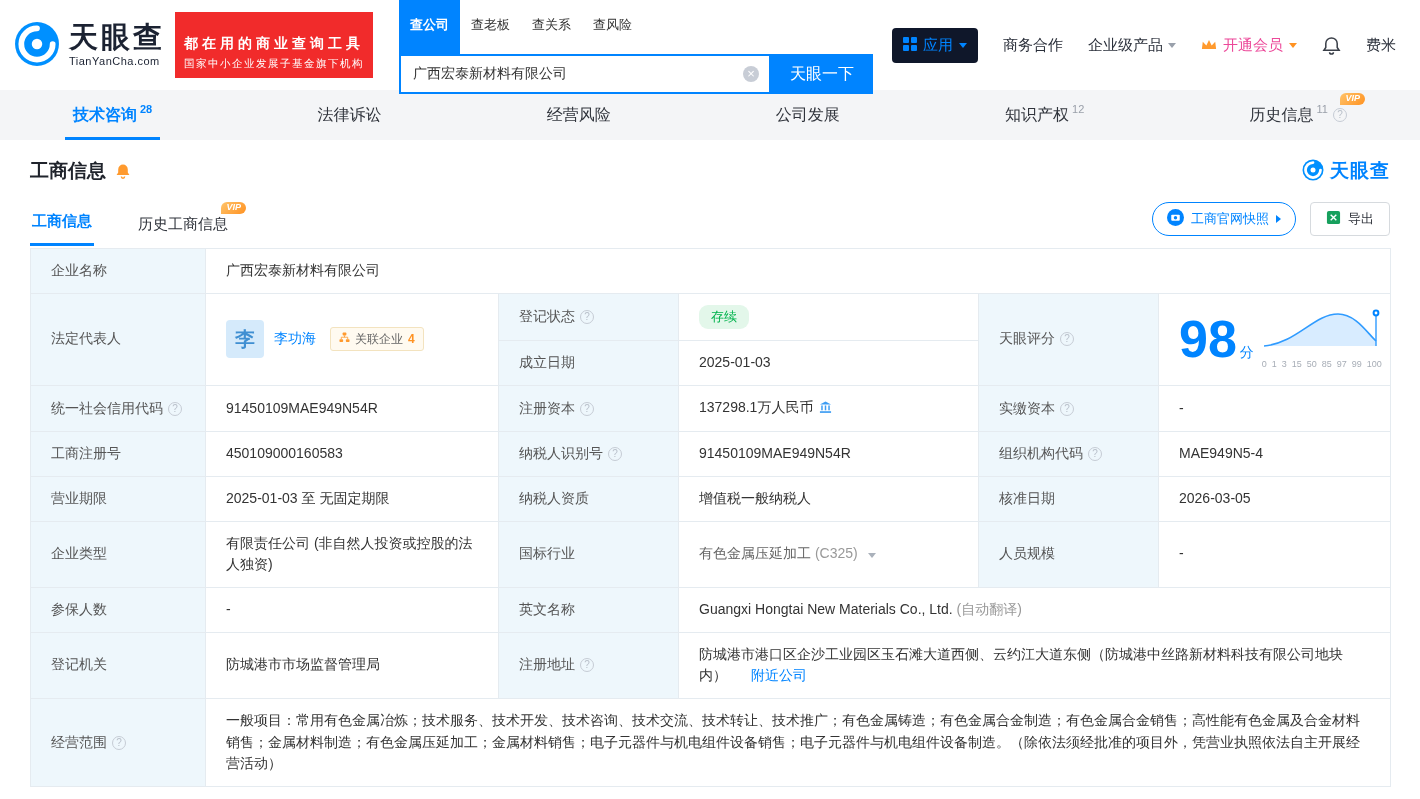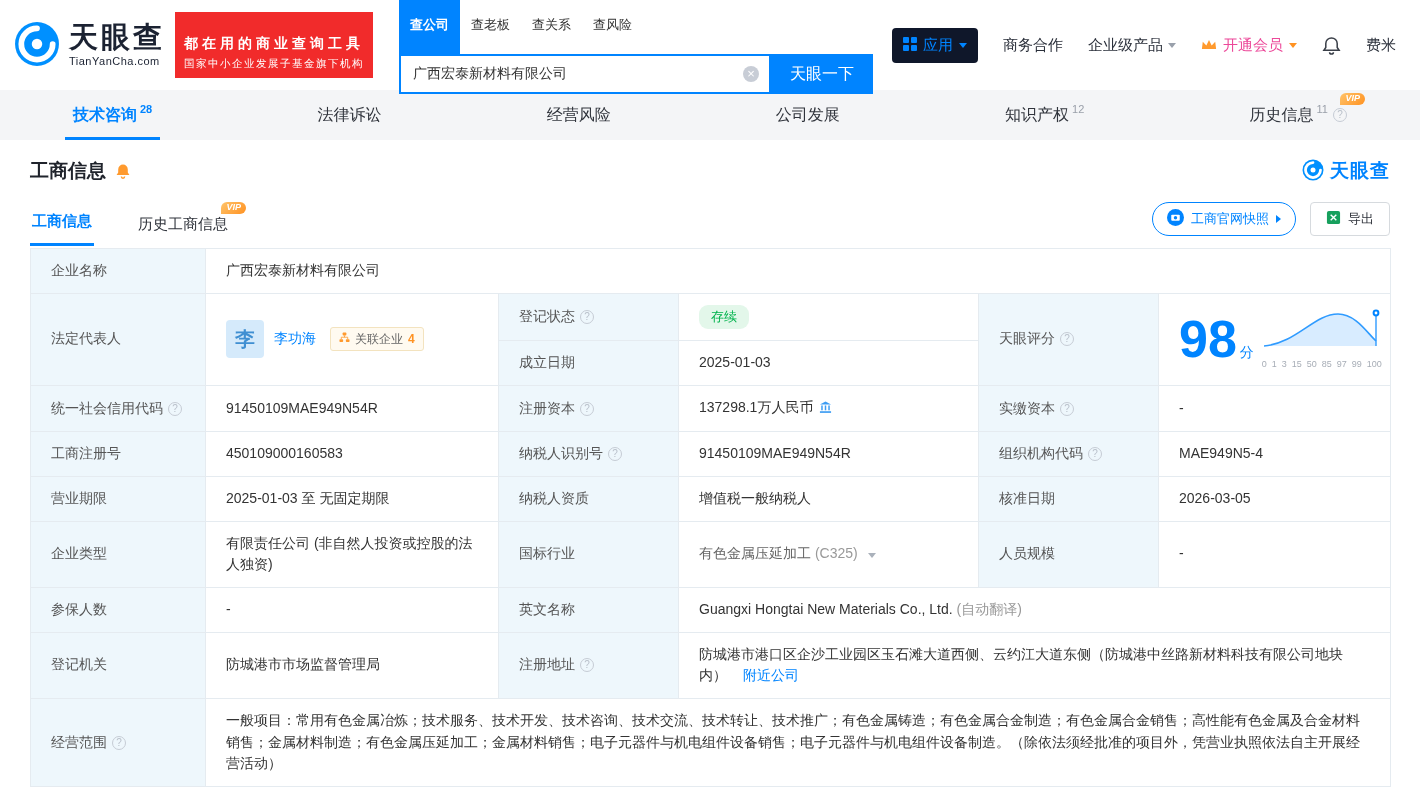--- a/index.html
+++ b/index.html
@@ -434,21 +434,21 @@
       <span>登记机关</span>
     </td>
     <td>
       <span>防城港市市场监督管理局</span>
     </td>
     <td class="lbl">
       <span>注册地址</span><span class="q"></span>
     </td>
     <td colspan="3">
       <span>防城港市港口区企沙工业园区玉石滩大道西侧、云约江大道东侧（防城港中丝路新材料科技有限公司地块内）</span>
-      <a class="link" style="margin-left:12px;">附近公司</a>
+      <a class="link" style="margin-left:20px;">附近公司</a>
     </td>
   </tr>
 
   <tr>
     <td class="lbl">
       <span>经营范围</span><span class="q"></span>
     </td>
     <td colspan="5" style="word-break:normal;overflow-wrap:anywhere;">
       <span>一般项目：常用有色金属冶炼；技术服务、技术开发、技术咨询、技术交流、技术转让、技术推广；有色金属铸造；有色金属合金制造；有色金属合金销售；高性能有色金属及合金材料销售；金属材料制造；有色金属压延加工；金属材料销售；电子元器件与机电组件设备销售；电子元器件与机电组件设备制造。（除依法须经批准的项目外，凭营业执照依法自主开展经营活动）</span>
     </td>

